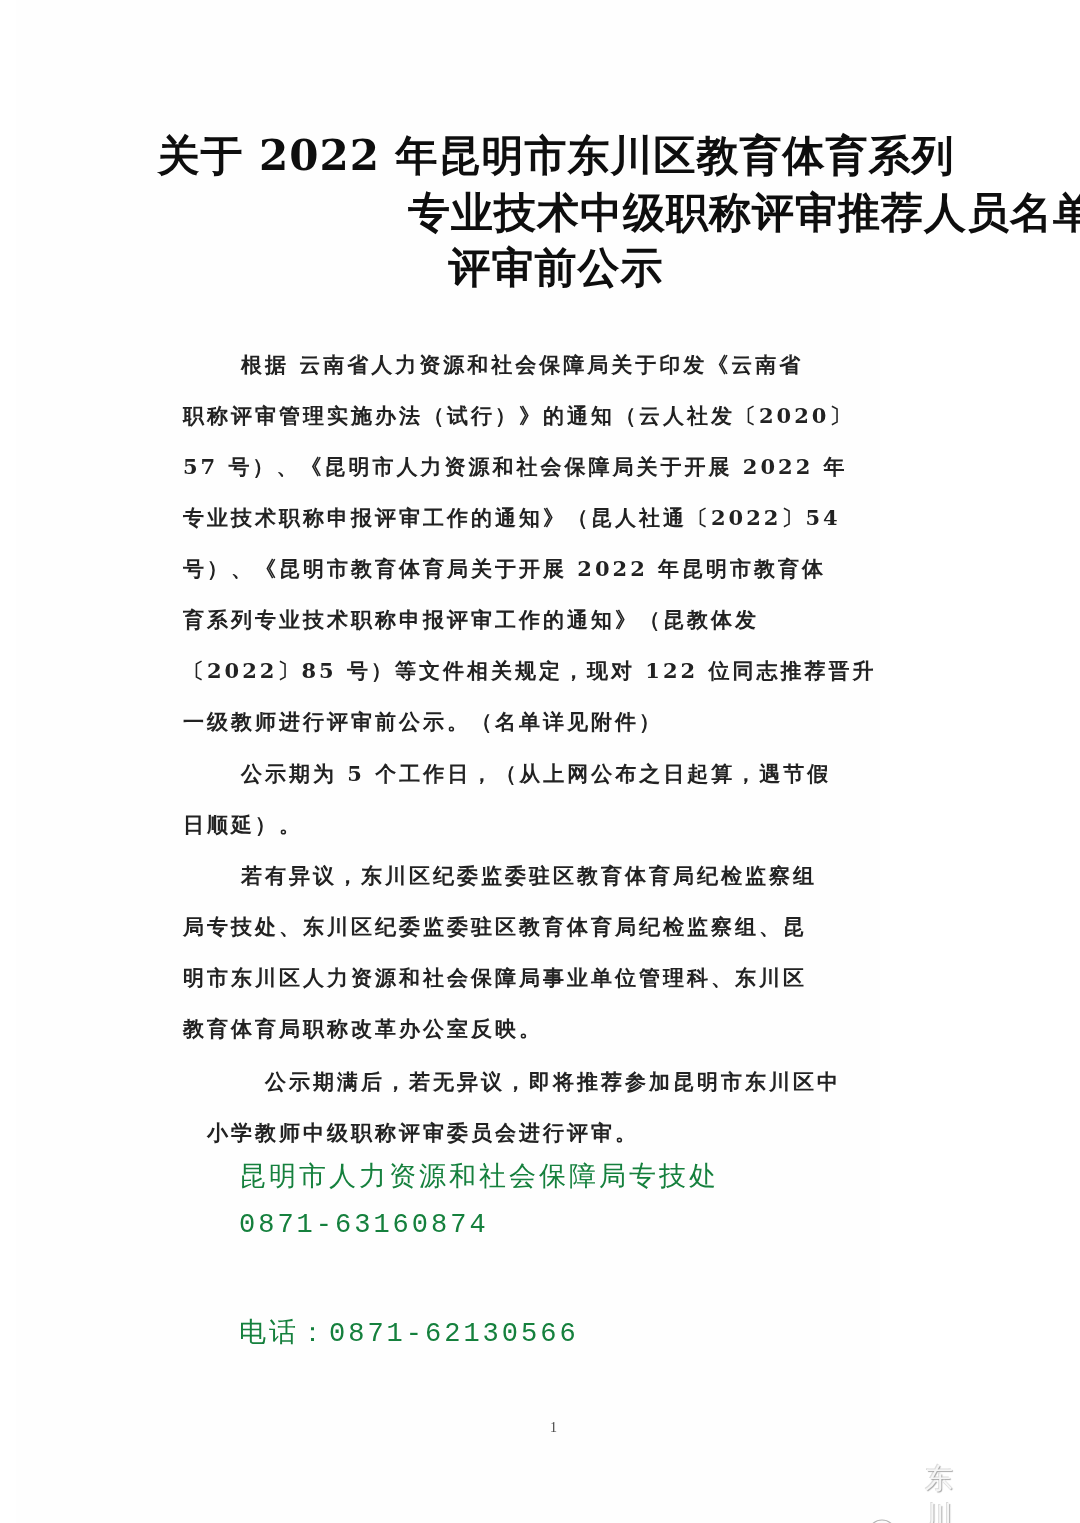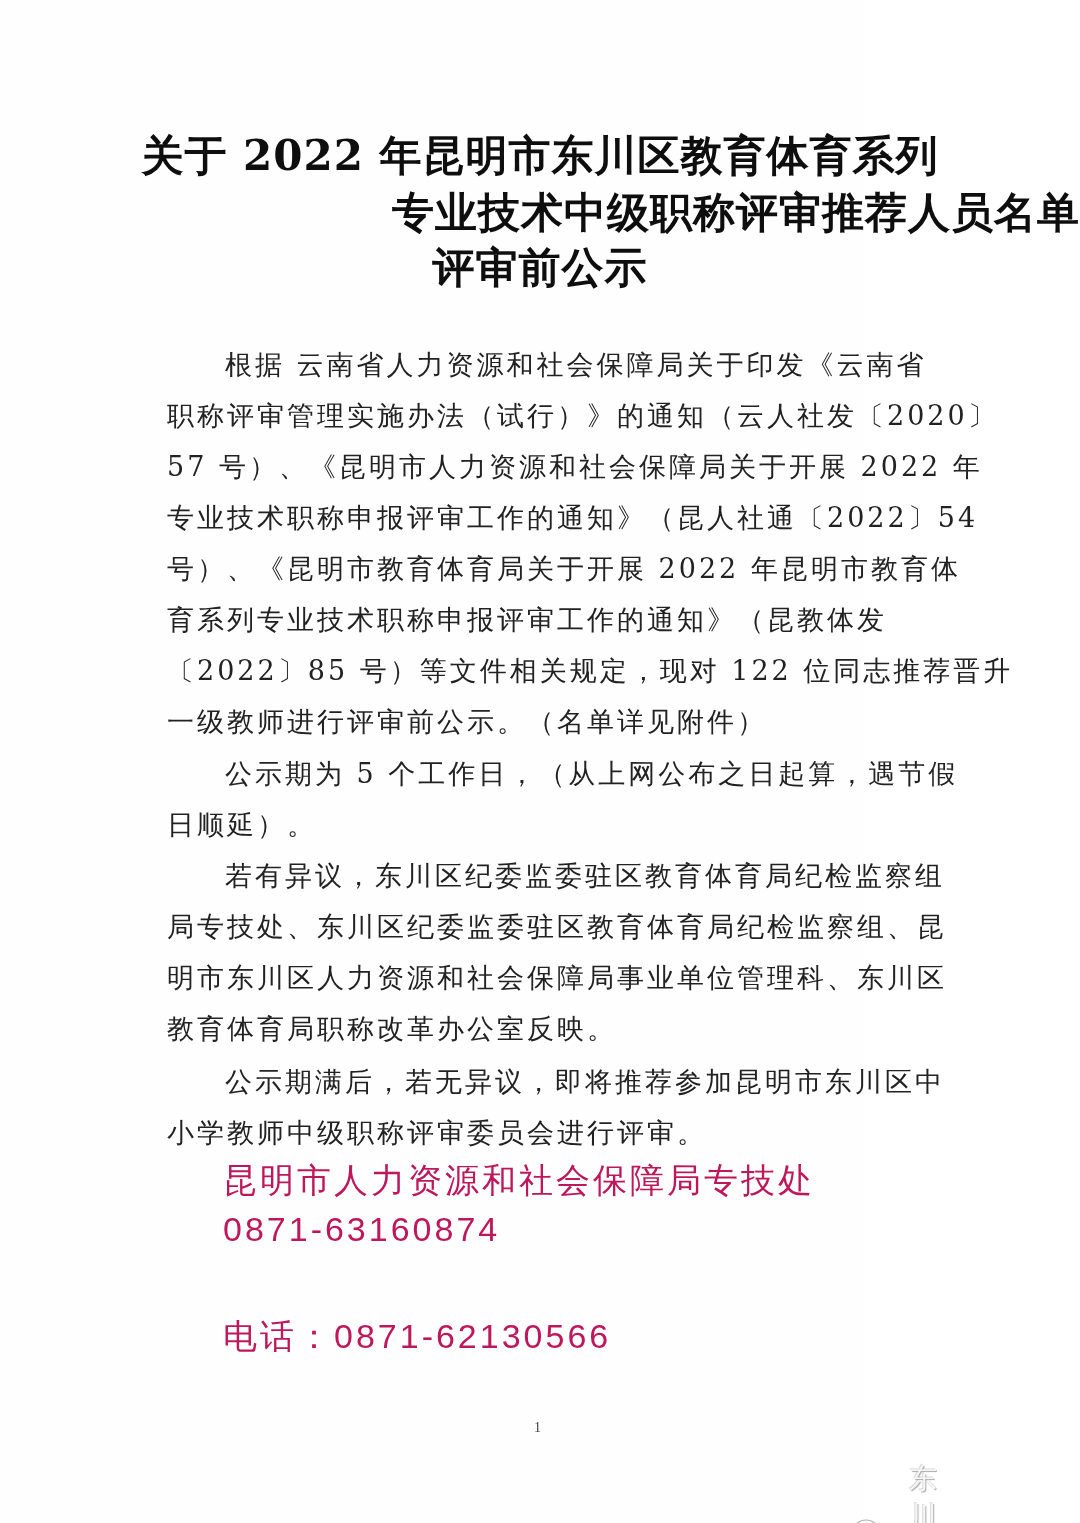--- a/index.html
+++ b/index.html
@@ -1,34 +1,34 @@
 <!DOCTYPE html>
 <html><head>
 <meta charset="utf-8">
 <style>
   html, body { margin: 0; padding: 0; background: #ffffff; }
   body { width: 1080px; height: 1523px; position: relative; overflow: hidden; color: #1a1a1a; }
-  .page { position: absolute; left: 0; top: 0; width: 864px; height: 1523px; background: #fefefe; }
+  .page { position: absolute; left: 16px; top: 0; width: 864px; height: 1523px; background: #fefefe; }
   .title {
     position: absolute; left: 0; width: 1080px; text-align: center;
     font-family: "DejaVu Serif", "Liberation Serif", serif; font-weight: bold;
     font-size: 42px; line-height: 56px; color: #0e0e0e; letter-spacing: 1px;
   }
   .t1 { top: 128px; }
   .t2 { top: 185px; text-align: right; }
   .t3 { top: 240px; }
   .para {
     position: absolute; left: 167px; width: 752px;
     font-family: "DejaVu Serif", "Liberation Serif", serif;
-    font-size: 27px; line-height: 51px; color: #222;
-    text-align: justify; letter-spacing: 3px;
+    font-size: 21px; line-height: 51px; color: #222;
+    text-align: justify; letter-spacing: 3px; font-weight: bold;
   }
   .line { display: block; white-space: nowrap; height: 51px; overflow: visible; }
   .indent { padding-left: 58px; }
-  .contact { position: absolute; left: 223px; font-family: Liberation Sans, sans-serif; font-size: 34px; color: #be185d; letter-spacing: 3px; white-space: nowrap; }
+  .contact { position: absolute; left: 223px; font-family: Liberation Mono, monospace; font-size: 27px; color: #15803d; letter-spacing: 3px; white-space: nowrap; }
   .pagenum { position: absolute; left: 534px; top: 1420px; font-family: "Liberation Serif", serif; font-size: 14px; color: #444; }
   .watermark { position: absolute; left: 852px; top: 1460px; display: flex; align-items: center; gap: 19px; opacity: 0.75; }
   .watermark-text { font-family: "DejaVu Sans", sans-serif; font-size: 28px; color: #f4f4f4; text-shadow: 1px 1px 1px #8a8a8a, -1px -1px 0 #d0d0d0; letter-spacing: 1px; }
 </style>
 </head>
 <body>
 
 <div class="page">
 
   <div class="title t1">关于 2022 年昆明市东川区教育体育系列</div>
@@ -51,21 +51,21 @@
     <span class="line">日顺延）。</span>
   </div>
 
   <div class="para" style="top:850px;">
     <span class="line indent">若有异议，东川区纪委监委驻区教育体育局纪检监察组</span>
     <span class="line">局专技处、东川区纪委监委驻区教育体育局纪检监察组、昆</span>
     <span class="line">明市东川区人力资源和社会保障局事业单位管理科、东川区</span>
     <span class="line">教育体育局职称改革办公室反映。</span>
   </div>
 
-  <div class="para" style="top:1056px;">
+  <div class="para" style="top:1056px;margin-left:24px;">
     <span class="line indent">公示期满后，若无异议，即将推荐参加昆明市东川区中</span>
     <span class="line">小学教师中级职称评审委员会进行评审。</span>
   </div>
 
   <div class="contact" style="top:1158px;">昆明市人力资源和社会保障局专技处</div>
   <div class="contact" style="top:1210px;">0871-63160874</div>
   <div class="contact" style="top:1314px;">电话：0871-62130566</div>
 
   <div class="pagenum">1</div>
 

